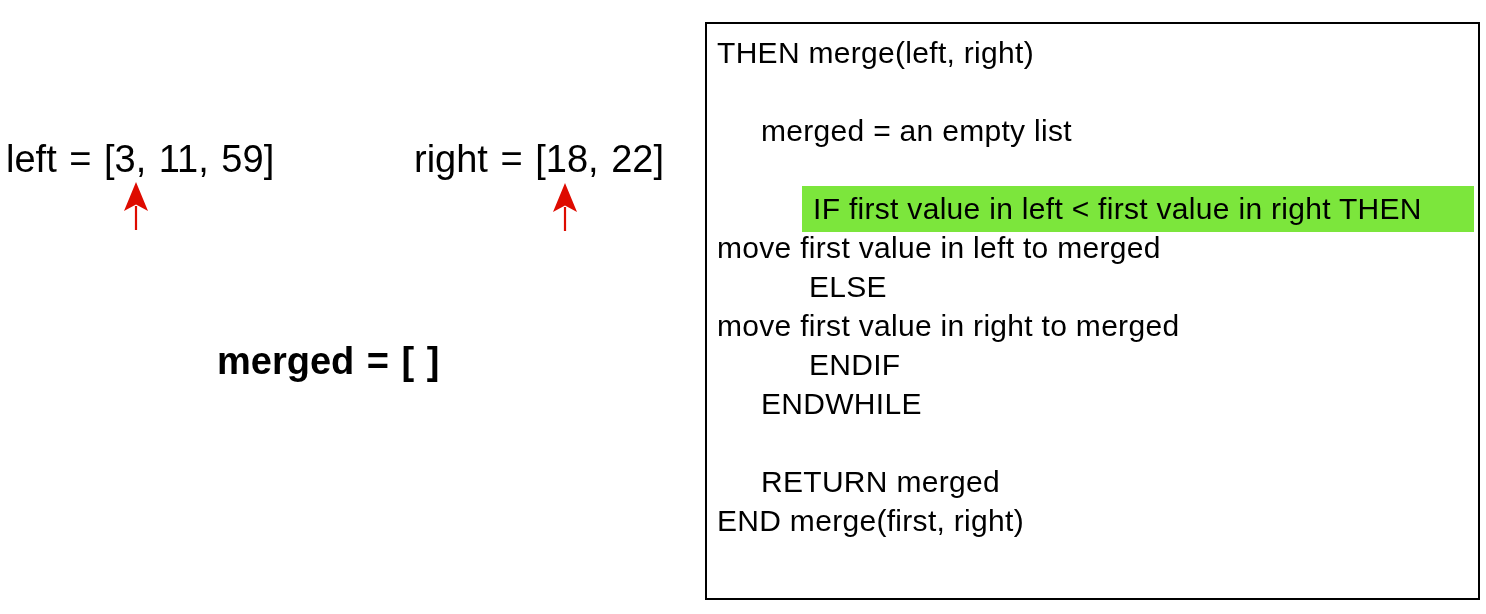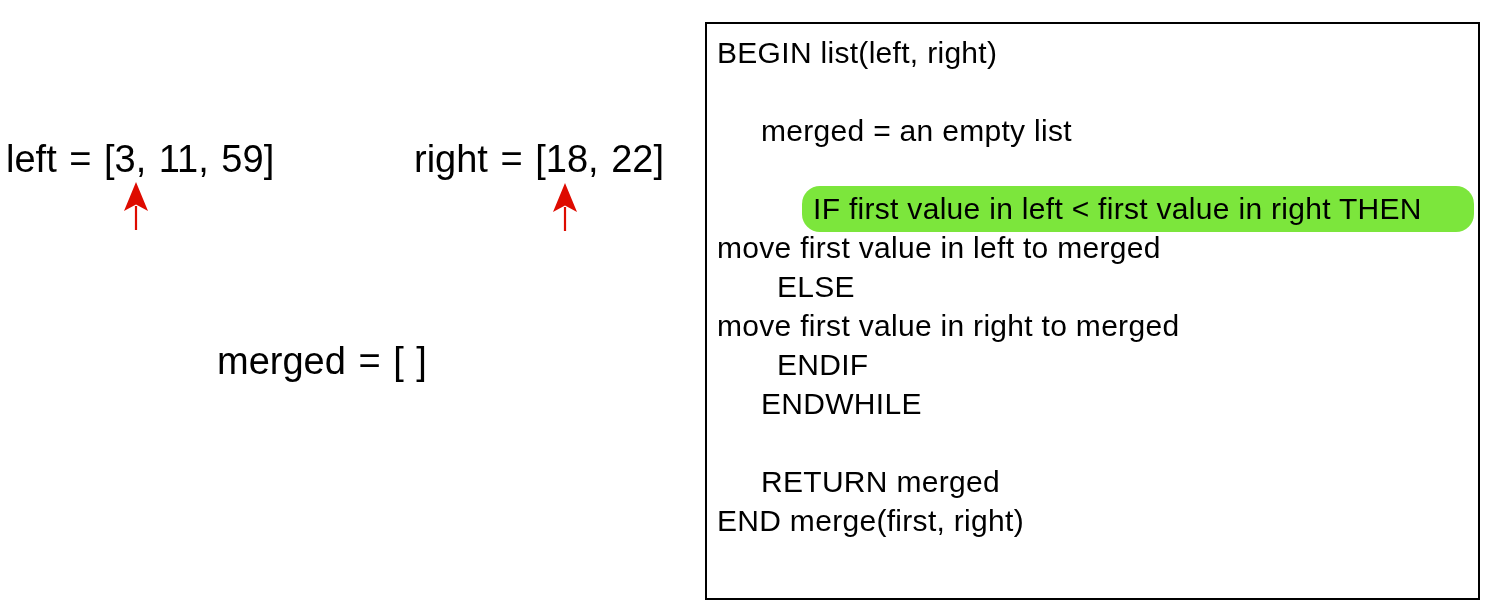--- a/index.html
+++ b/index.html
@@ -15,21 +15,21 @@
   }
   .expr {
     position: absolute;
     font-size: 38px;
     line-height: 44px;
     white-space: nowrap;
     word-spacing: 2px;
   }
   .expr-left   { left: 6px;  top: 137px; }
   .expr-right  { left: 414px; top: 137px; }
-  .expr-merged { left: 217px; top: 339px; }
+  .expr-merged { left: 217px; top: 339px; font-weight: bold; }
   .arrow {
     position: absolute;
     width: 30px;
     height: 50px;
     color: var(--red, #de0b00);
   }
   .arrow-left  { left: 121px; top: 181px; }
   .arrow-right { left: 550px; top: 182px; }
   .code-box {
     position: absolute;
@@ -43,31 +43,30 @@
   }
   .code-line {
     height: 39px;
     line-height: 39px;
     font-size: 30px;
     letter-spacing: 0.3px;
     white-space: nowrap;
   }
   .indent-0 { margin-left: 0; }
   .indent-1 { margin-left: 44px; }
-  .indent-2 { margin-left: 60px; }
+  .indent-2 { margin-left: 92px; }
   .indent-3 { }
   .code-line.hl {
     height: 46px;
     line-height: 46px;
     margin-top: -3px;
     margin-bottom: -4px;
     margin-left: 85px;
     padding-left: 11px;
     background: var(--green, #7ce63c);
-    border-radius: 18px;
   }
 </style>
 </head>
 <body>
 
 <div class="canvas">
 
   <div class="expr expr-left">left = [3, 11, 59]</div>
 
   <div class="expr expr-right">right = [18, 22]</div>
@@ -78,21 +77,21 @@
     <path d="M15 1 L27 30 L15 23.5 L3 30 Z" fill="currentColor"></path>
     <line x1="15" y1="25" x2="15" y2="49" stroke="currentColor" stroke-width="2.2"></line>
   </svg>
 
   <svg class="arrow arrow-right" viewBox="0 0 30 50" aria-hidden="true">
     <path d="M15 1 L27 30 L15 23.5 L3 30 Z" fill="currentColor"></path>
     <line x1="15" y1="25" x2="15" y2="49" stroke="currentColor" stroke-width="2.2"></line>
   </svg>
 
   <div class="code-box" id="code-box">
-      <div class="code-line indent-0">BEGIN list(left, right)</div>
+      <div class="code-line indent-0">THEN merge(left, right)</div>
       <div class="code-line indent-0"></div>
       <div class="code-line indent-1">merged = an empty list</div>
       <div class="code-line indent-0"></div>
       <div class="code-line indent-2 hl">IF first value in left &lt; first value in right THEN</div>
       <div class="code-line indent-3">move first value in left to merged</div>
       <div class="code-line indent-2">ELSE</div>
       <div class="code-line indent-3">move first value in right to merged</div>
       <div class="code-line indent-2">ENDIF</div>
       <div class="code-line indent-1">ENDWHILE</div>
       <div class="code-line indent-0"></div>

